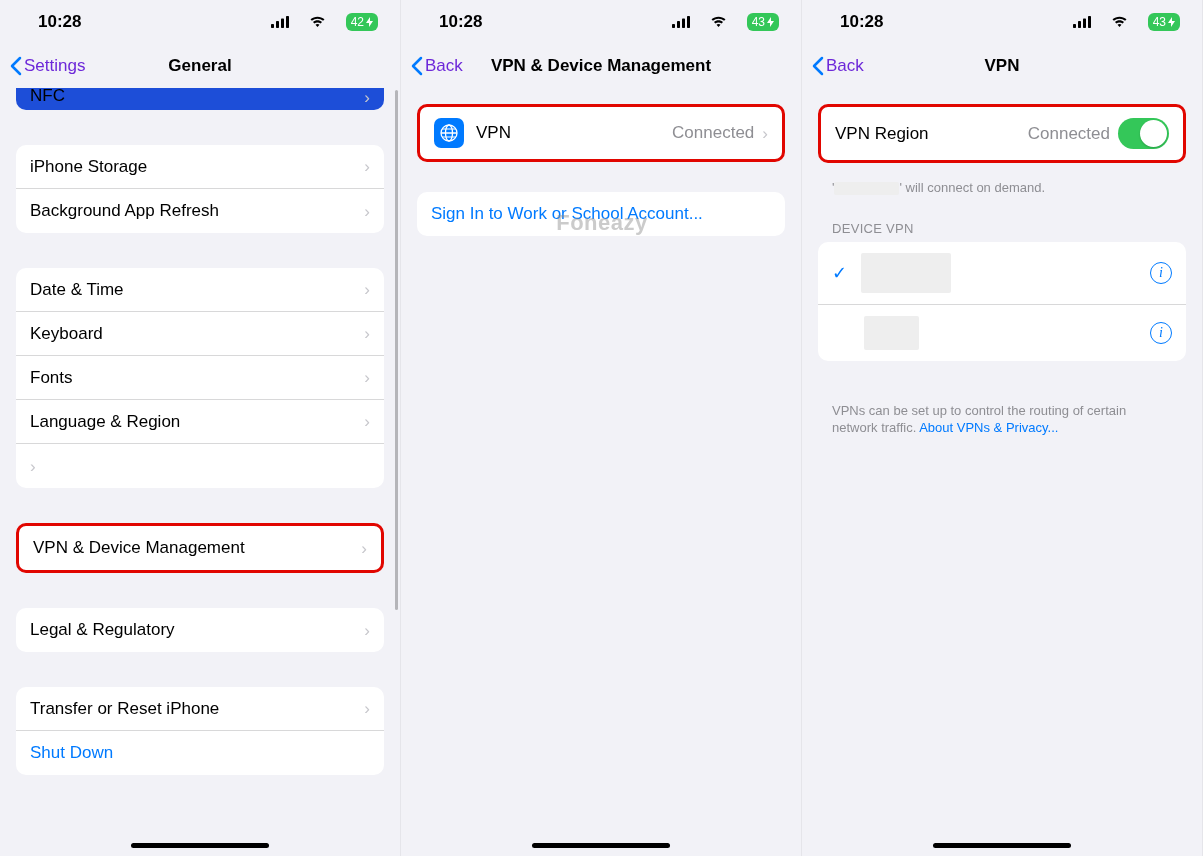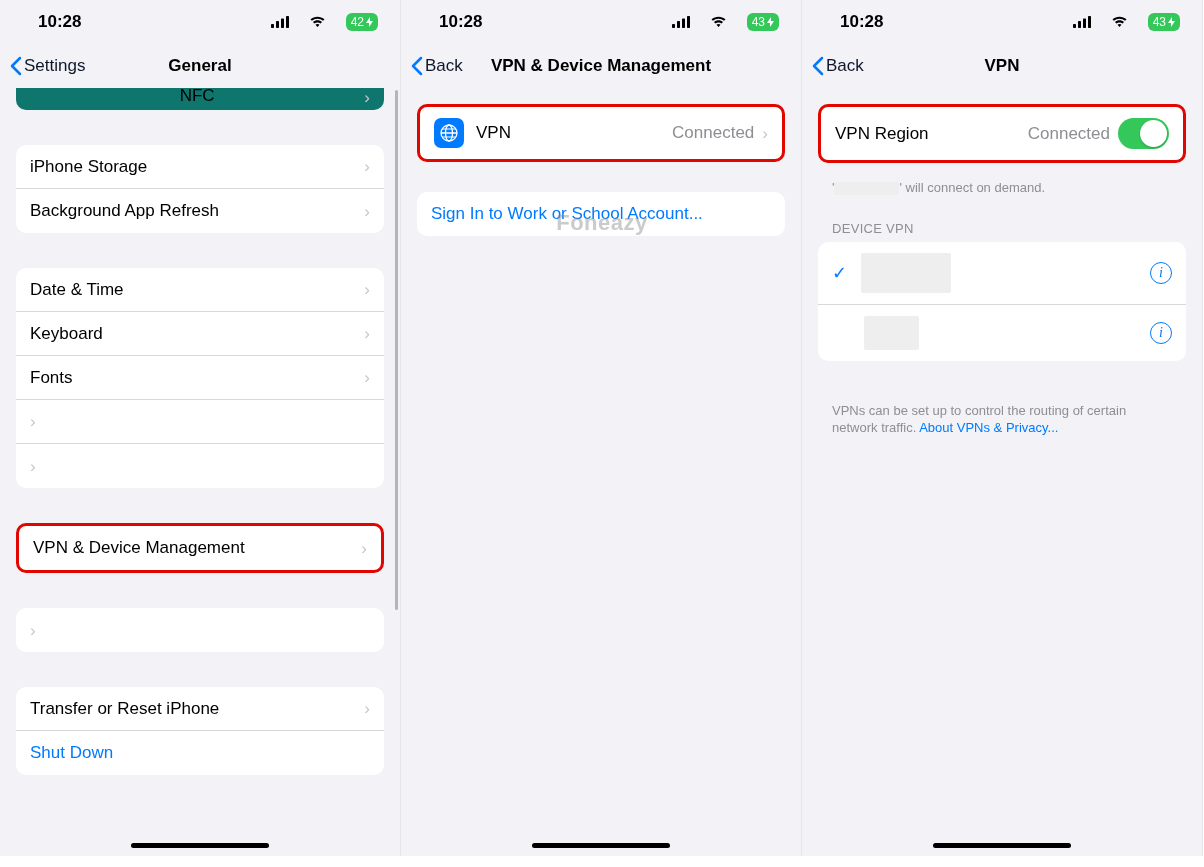--- a/index.html
+++ b/index.html
@@ -50,21 +50,21 @@
 
 
 .navbar {
   height: 44px;
   display: flex;
   align-items: center;
   padding: 0 10px;
   position: relative;
 }
 .back-btn {
-  color: #0f172a;
+  color: #6d28d9;
   font-size: 17px;
   display: flex;
   align-items: center;
   gap: 2px;
 }
 .navbar-title {
   position: absolute;
   left: 0; right: 0;
   text-align: center;
   font-size: 17px;
@@ -202,25 +202,24 @@
   transform: translateX(-50%);
   font-size: 22px;
   font-weight: 700;
   color: rgba(140,140,140,0.45);
   letter-spacing: 0.5px;
   pointer-events: none;
 }
 
 
 .cutoff-group {
-  background: #0f766e;
+  background: #1d4ed8;
   border-radius: 0 0 10px 10px;
   margin: 0 16px 35px 16px;
   overflow: hidden;
-  text-align: center;
 }
 .cutoff-row {
   height: 22px;
   padding: 0 14px 4px 14px;
   display: flex;
   align-items: flex-end;
   font-size: 17px;
 }
 .cutoff-row .label { flex: 1; }
 
@@ -286,36 +285,38 @@
       </div>
     <div class="row">
         <span class="label">Keyboard</span>
         <span class="chevron">›</span>
       </div>
     <div class="row">
         <span class="label">Fonts</span>
         <span class="chevron">›</span>
       </div>
     <div class="row">
+        <span class="label">Language &amp; Region</span>
         <span class="chevron">›</span>
       </div>
     <div class="row">
         <span class="chevron">›</span>
       </div>
   </div>
 
   <div class="list-group highlight">
     <div class="row">
       <span class="label">VPN &amp; Device Management</span>
       <span class="chevron">›</span>
     </div>
   </div>
 
   <div class="list-group">
     <div class="row">
+      <span class="label">Legal &amp; Regulatory</span>
       <span class="chevron">›</span>
     </div>
   </div>
 
   <div class="list-group">
     <div class="row">
       <span class="label">Transfer or Reset iPhone</span>
       <span class="chevron">›</span>
     </div>
     <div class="row link">

